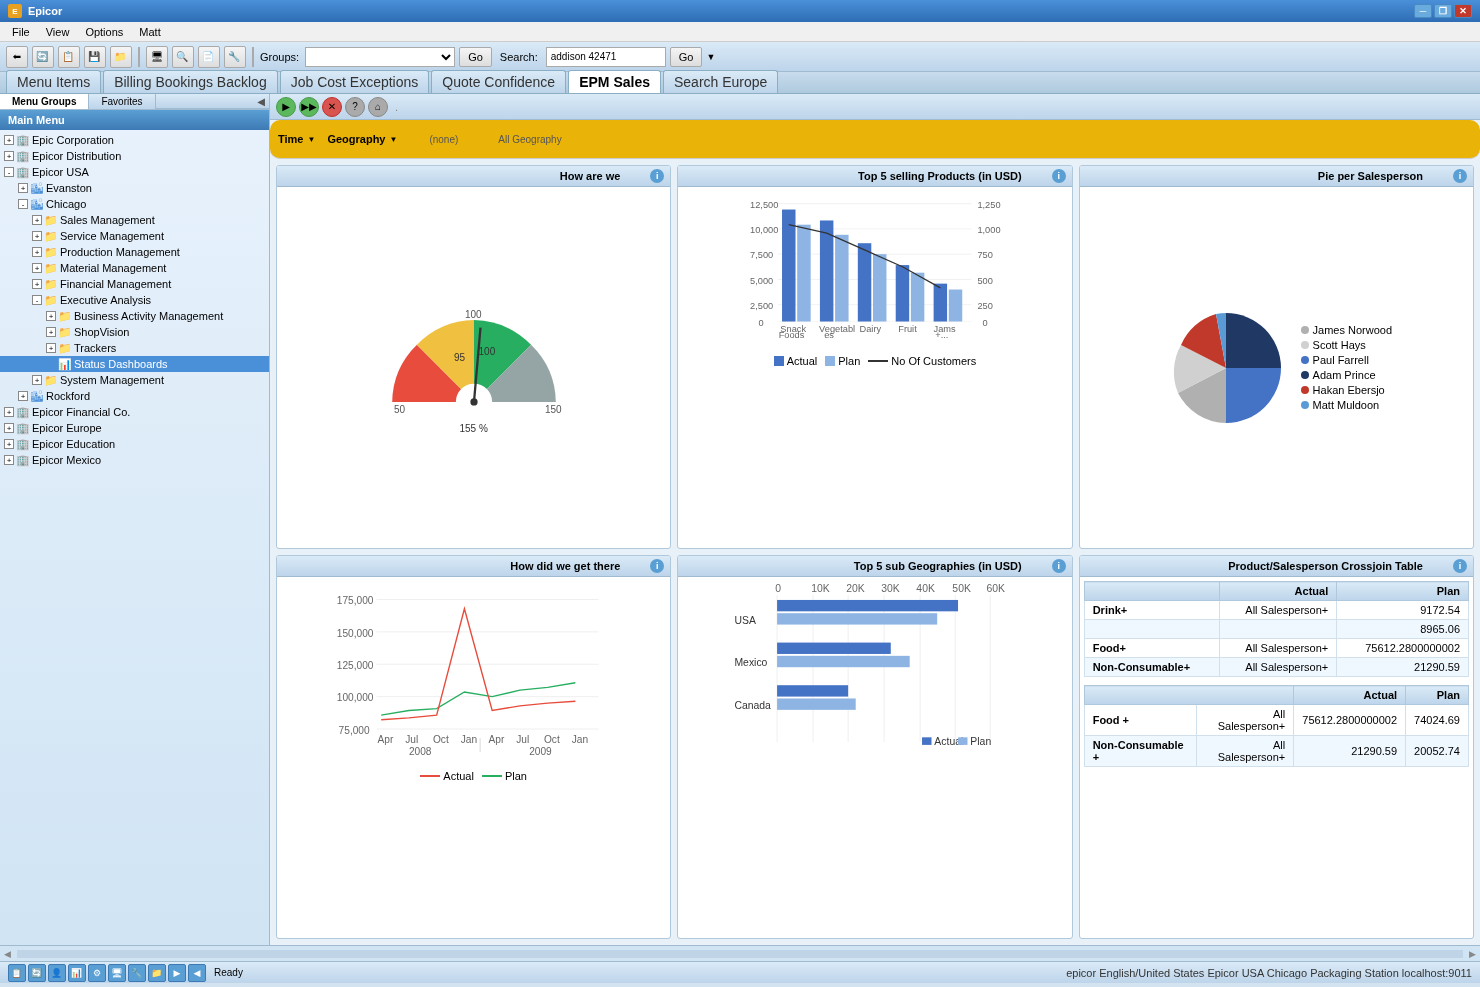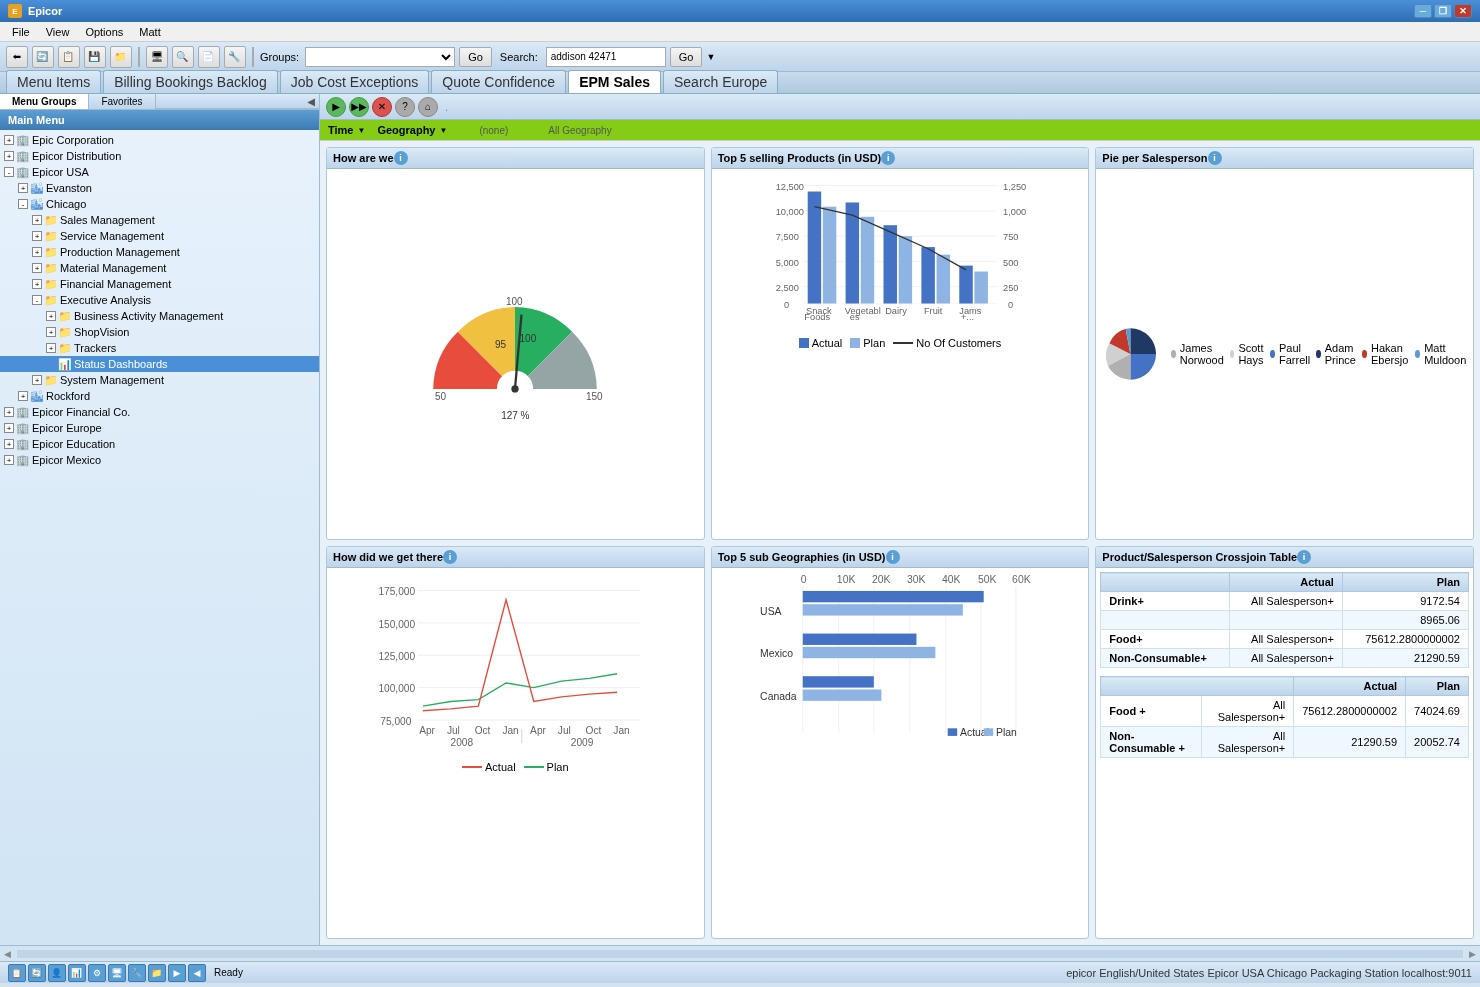--- a/index.html
+++ b/index.html
@@ -28,62 +28,62 @@
     
     
     .tab-bar { background: linear-gradient(to bottom, #c8dced, #aec9de); height: 22px; display: flex; align-items: flex-end; padding: 0 6px; border-bottom: 1px solid #8aafc4; }
     .tab { padding: 3px 10px; background: linear-gradient(to bottom, #daeaf7, #bdd4ea); border: 1px solid #8aafc4; border-bottom: none; border-radius: 3px 3px 0 0; cursor: pointer; margin-right: 2px; font-size: 14px; color: #333; }
     .tab.active { background: white; font-weight: bold; color: #000; }
     
     
     .main-layout { display: flex; height: calc(987px - 22px - 20px - 30px - 22px - 22px - 20px); }
     
     
-    .sidebar { width: 320px; background: linear-gradient(to bottom, #e8f2fc, #d0e4f4); border-right: 1px solid #a0bbd0; overflow-y: auto; flex-shrink: 0; }
+    .sidebar { width: 270px; background: linear-gradient(to bottom, #e8f2fc, #d0e4f4); border-right: 1px solid #a0bbd0; overflow-y: auto; flex-shrink: 0; }
     .sidebar-header { background: linear-gradient(to bottom, #5a9fd4, #3d7ab5); color: white; padding: 4px 8px; font-weight: bold; font-size: 12px; display: flex; align-items: center; justify-content: space-between; }
     .tree-item { display: flex; align-items: center; padding: 1px 0; cursor: pointer; white-space: nowrap; }
     .tree-item.selected { background: #4a90d9; color: white; }
     .tree-icon { width: 14px; height: 14px; margin-right: 2px; display: inline-flex; align-items: center; justify-content: center; flex-shrink: 0; }
     .expand-btn { width: 10px; height: 10px; border: 1px solid #888; background: white; display: inline-flex; align-items: center; justify-content: center; font-size: 8px; cursor: pointer; margin-right: 2px; flex-shrink: 0; }
     
     
     .content-area { flex: 1; background: #e8f0f8; overflow: auto; display: flex; flex-direction: column; }
     
     
     .content-toolbar { background: linear-gradient(to bottom, #daeaf7, #bdd4ea); border-bottom: 1px solid #a0bbd0; height: 26px; display: flex; align-items: center; padding: 0 6px; gap: 3px; }
     .action-btn { width: 20px; height: 20px; border-radius: 50%; display: flex; align-items: center; justify-content: center; font-size: 10px; cursor: pointer; border: 1px solid transparent; }
     .action-btn.green { background: #5cb85c; border-color: #4a9a4a; }
     .action-btn.gray { background: #aaa; border-color: #888; }
     .action-btn.red { background: #d9534f; border-color: #c0302c; }
     
     
-    .filter-bar { background: #84cc16; border-bottom: 1px solid #ccc; padding: 4px 8px; display: flex; align-items: center; gap: 12px; }
+    .filter-bar { background: #eab308; border-bottom: 1px solid #ccc; padding: 13px 8px; display: flex; align-items: center; gap: 12px; border-radius: 10px; }
     .filter-item { display: flex; align-items: center; gap: 4px; }
     .filter-label { font-weight: bold; font-size: 11px; display: flex; align-items: center; gap: 2px; }
     .dropdown-arrow { font-size: 8px; }
     
     
     .dashboard-grid { display: grid; grid-template-columns: 1fr 1fr 1fr; grid-template-rows: 1fr 1fr; gap: 6px; padding: 6px; flex: 1; }
     .chart-panel { background: white; border: 1px solid #b0c8dc; border-radius: 3px; display: flex; flex-direction: column; overflow: hidden; }
-    .chart-panel-header { background: linear-gradient(to bottom, #daeaf7, #bdd4ea); padding: 3px 6px; font-weight: bold; font-size: 10px; display: flex; justify-content: flex-start; align-items: center; border-bottom: 1px solid #a0bbd0; }
+    .chart-panel-header { background: linear-gradient(to bottom, #daeaf7, #bdd4ea); padding: 3px 6px; font-weight: bold; font-size: 10px; display: flex; justify-content: flex-end; align-items: center; border-bottom: 1px solid #a0bbd0; gap: 30px; }
     .chart-panel-content { flex: 1; padding: 4px; position: relative; overflow: hidden; }
     .chart-info-btn { width: 14px; height: 14px; border-radius: 50%; background: #5a9fd4; color: white; display: flex; align-items: center; justify-content: center; font-size: 9px; cursor: pointer; }
     
     
     .gauge-container { display: flex; flex-direction: column; align-items: center; justify-content: center; height: 100%; }
     .gauge-svg { width: 200px; height: 120px; }
     .gauge-label { font-size: 10px; color: #333; margin-top: 2px; }
     .chart-legend { display: flex; gap: 8px; justify-content: center; padding: 2px; font-size: 9px; }
     .legend-item { display: flex; align-items: center; gap: 3px; }
     .legend-dot { width: 10px; height: 10px; }
     .legend-line { width: 20px; height: 2px; }
     
     
     .pie-container { display: flex; align-items: center; justify-content: center; height: 100%; gap: 10px; }
-    .pie-legend { display: flex; flex-direction: row; gap: 3px; font-size: 9px; }
+    .pie-legend { display: flex; flex-direction: column; gap: 3px; font-size: 9px; text-align: right; }
     .pie-legend-item { display: flex; align-items: center; gap: 4px; }
     .pie-dot { width: 8px; height: 8px; border-radius: 50%; }
     
     
     .table-panel { overflow: auto; }
     .data-table { width: 100%; border-collapse: collapse; font-size: 10px; }
     .data-table th { background: linear-gradient(to bottom, #daeaf7, #bdd4ea); padding: 3px 8px; border: 1px solid #b0c8dc; font-weight: bold; text-align: right; }
     .data-table th:first-child { text-align: left; }
     .data-table td { padding: 3px 8px; border: 1px solid #d0e0ec; text-align: right; }
     .data-table td:first-child { text-align: left; font-weight: bold; }
@@ -354,21 +354,21 @@
               <line x1="110" y1="110" x2="110" y2="28" stroke="#333" stroke-width="2.5" transform="rotate(5, 110, 110)"></line>
               <circle cx="110" cy="110" r="4" fill="#333"></circle>
 
               <text x="22" y="122" font-size="9" fill="#555">50</text>
               <text x="100" y="18" font-size="9" fill="#555">100</text>
               <text x="188" y="122" font-size="9" fill="#555">150</text>
 
               <text x="88" y="65" font-size="9" fill="#333">95</text>
               <text x="115" y="58" font-size="9" fill="#333">100</text>
             </svg>
-            <div class="gauge-label">127 %</div>
+            <div class="gauge-label">155 %</div>
           </div>
         </div>
       </div>
 
       <div class="chart-panel">
         <div class="chart-panel-header">
           <span>Top 5 selling Products (in USD)</span>
           <div class="chart-info-btn">i</div>
         </div>
         <div class="chart-panel-content">

